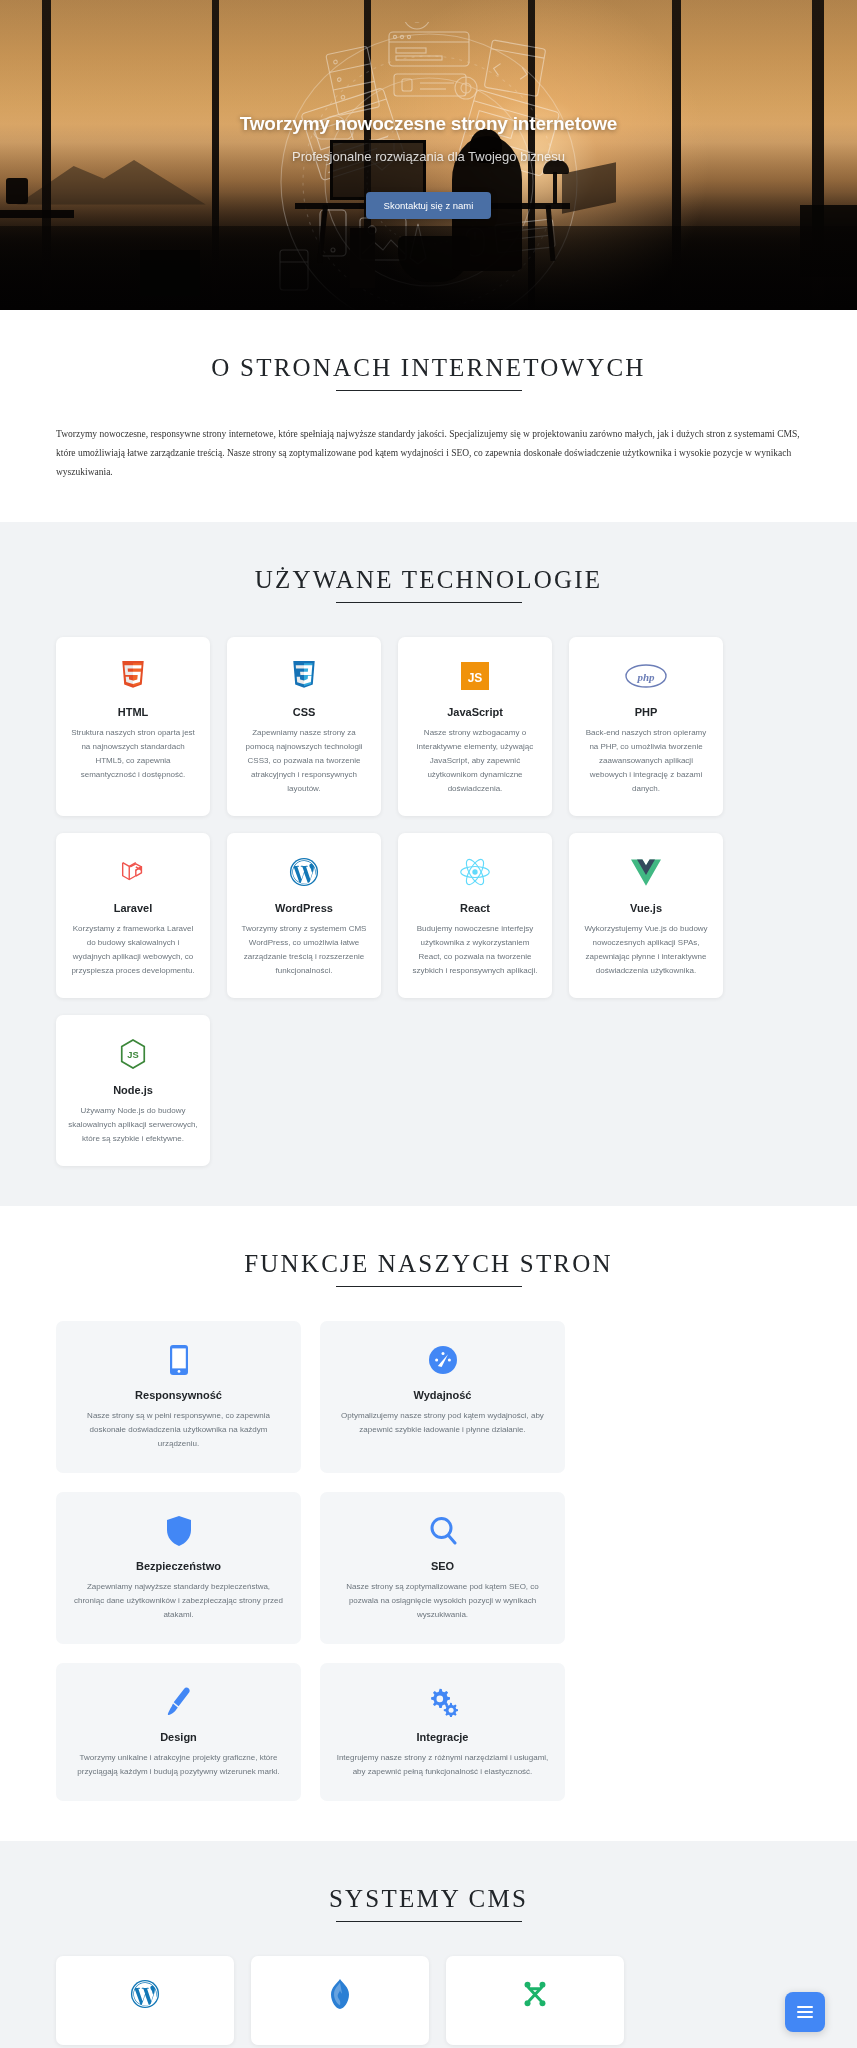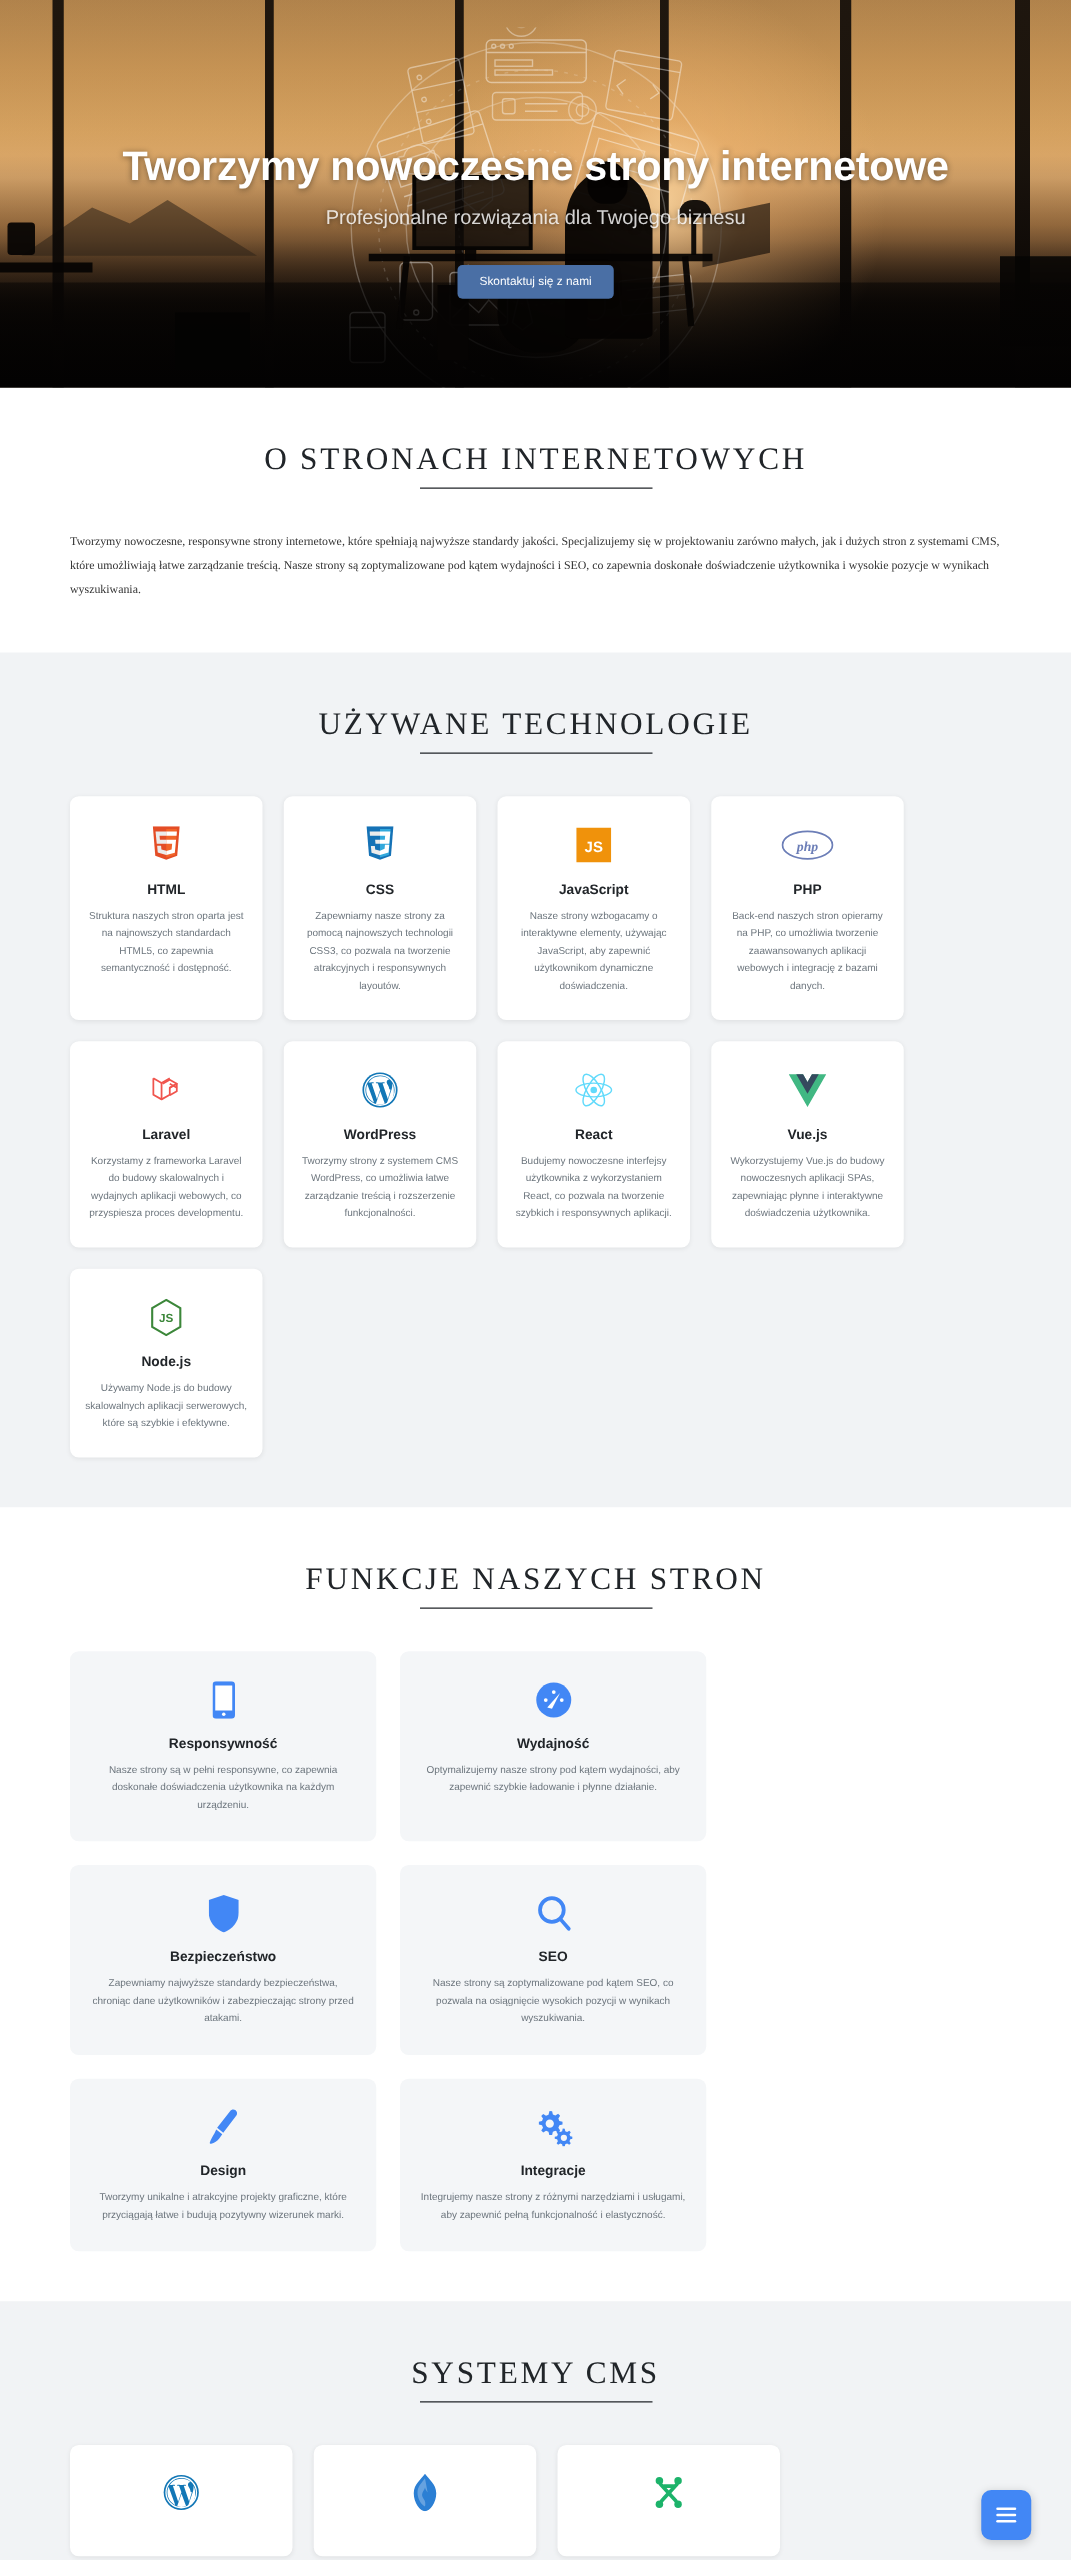--- a/index.html
+++ b/index.html
@@ -119,30 +119,30 @@
 
   .hero-content {
     position: absolute;
     left: 0; right: 0;
     top: 112px;
     text-align: center;
     z-index: 5;
     padding: 0 24px;
   }
   .hero-title {
-    font-size: 33px;
+    font-size: 19px;
     font-weight: bold;
     color: #ffffff;
     letter-spacing: -0.2px;
     text-shadow: 0 1px 5px rgba(0,0,0,0.45);
     line-height: 1.25;
   }
   .hero-sub {
     margin-top: 13px;
-    font-size: 16px;
+    font-size: 13px;
     color: rgba(255,255,255,0.82);
     text-shadow: 0 1px 4px rgba(0,0,0,0.5);
   }
   .hero-btn {
     display: inline-block;
     margin-top: 28px;
     padding: 8px 18px;
     font-size: 9.5px;
     color: #fff;
     background: #4a6fa5;
@@ -591,21 +591,21 @@
         </div>
 
         <div class="feat-card">
           <div class="feat-icon">
             <svg width="26" height="30" viewBox="0 0 26 30" fill="currentColor">
                 <path d="M22.5 1.2c1.3 1.1 1.6 2.9.6 4.2L12.6 19.2l-4.9-4 10.5-13.5c1-1.3 2.9-1.6 4.3-.5z"></path>
                 <path d="M7 16.5l4.8 3.9-2.4 3.3c-1.4 1.9-4 3.6-6.4 4.3-.8.2-1.4-.5-1.1-1.3.9-2.3 2.3-5 3.6-7z"></path>
               </svg>
           </div>
           <div class="feat-name">Design</div>
-          <div class="feat-desc">Tworzymy unikalne i atrakcyjne projekty graficzne, które przyciągają łatwe i budują pozytywny wizerunek marki.</div>
+          <div class="feat-desc">Tworzymy unikalne i atrakcyjne projekty graficzne, które przyciągają każdym i budują pozytywny wizerunek marki.</div>
         </div>
 
         <div class="feat-card">
           <div class="feat-icon">
             <svg width="30" height="30" viewBox="0 0 30 30" fill="currentColor">
                 <path d="M11.6 1.8 13.7 2l.6 2.5 2 .8 2.2-1.4 1.6 1.6-1.4 2.2.8 2 2.5.6v2.3l-2.5.6-.8 2 1.4 2.2-1.6 1.6-2.2-1.4-2 .8-.6 2.5h-2.3l-.6-2.5-2-.8-2.2 1.4-1.6-1.6 1.4-2.2-.8-2-2.5-.6v-2.3l2.5-.6.8-2L5 5.7l1.6-1.6 2.2 1.4 2-.8z"></path>
                 <circle cx="11.8" cy="11.9" r="3.3" fill="#f4f6f8"></circle>
                 <path d="M22.2 15.8l1.6.2.4 1.9 1.5.6 1.7-1 1.2 1.2-1 1.7.6 1.5 1.9.4v1.7l-1.9.4-.6 1.5 1 1.7-1.2 1.2-1.7-1-1.5.6-.4 1.9h-1.7l-.4-1.9-1.5-.6-1.7 1-1.2-1.2 1-1.7-.6-1.5-1.9-.4v-1.7l1.9-.4.6-1.5-1-1.7 1.2-1.2 1.7 1 1.5-.6z"></path>
                 <circle cx="23.1" cy="23.2" r="2.5" fill="#f4f6f8"></circle>
               </svg>

